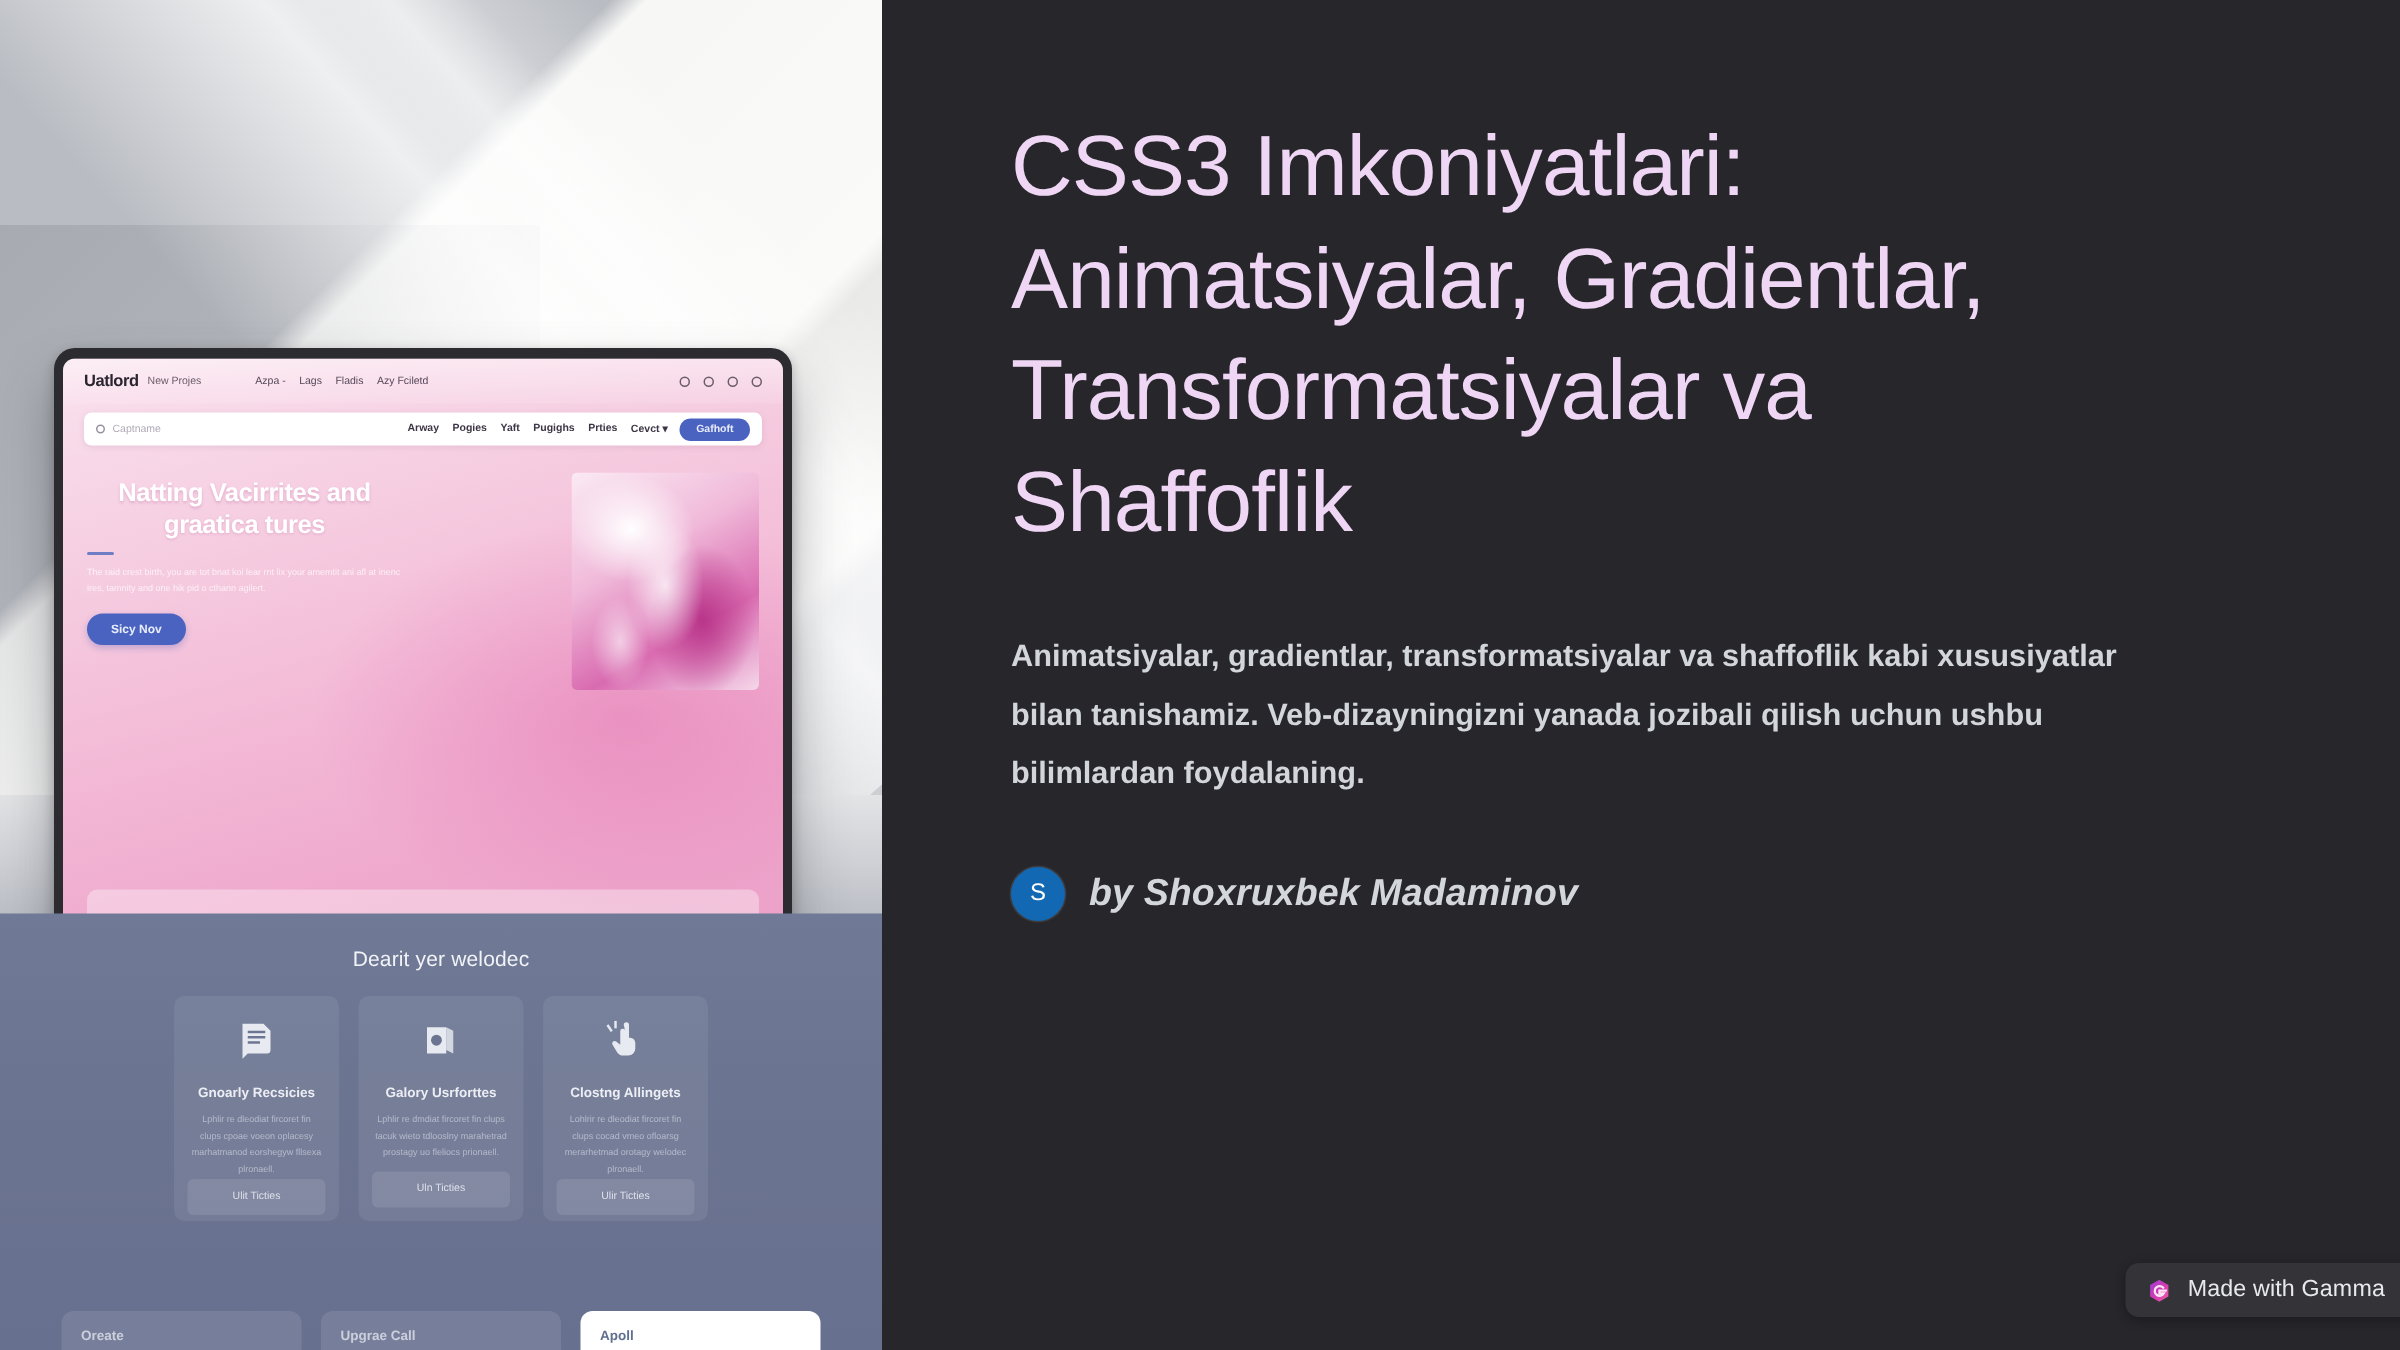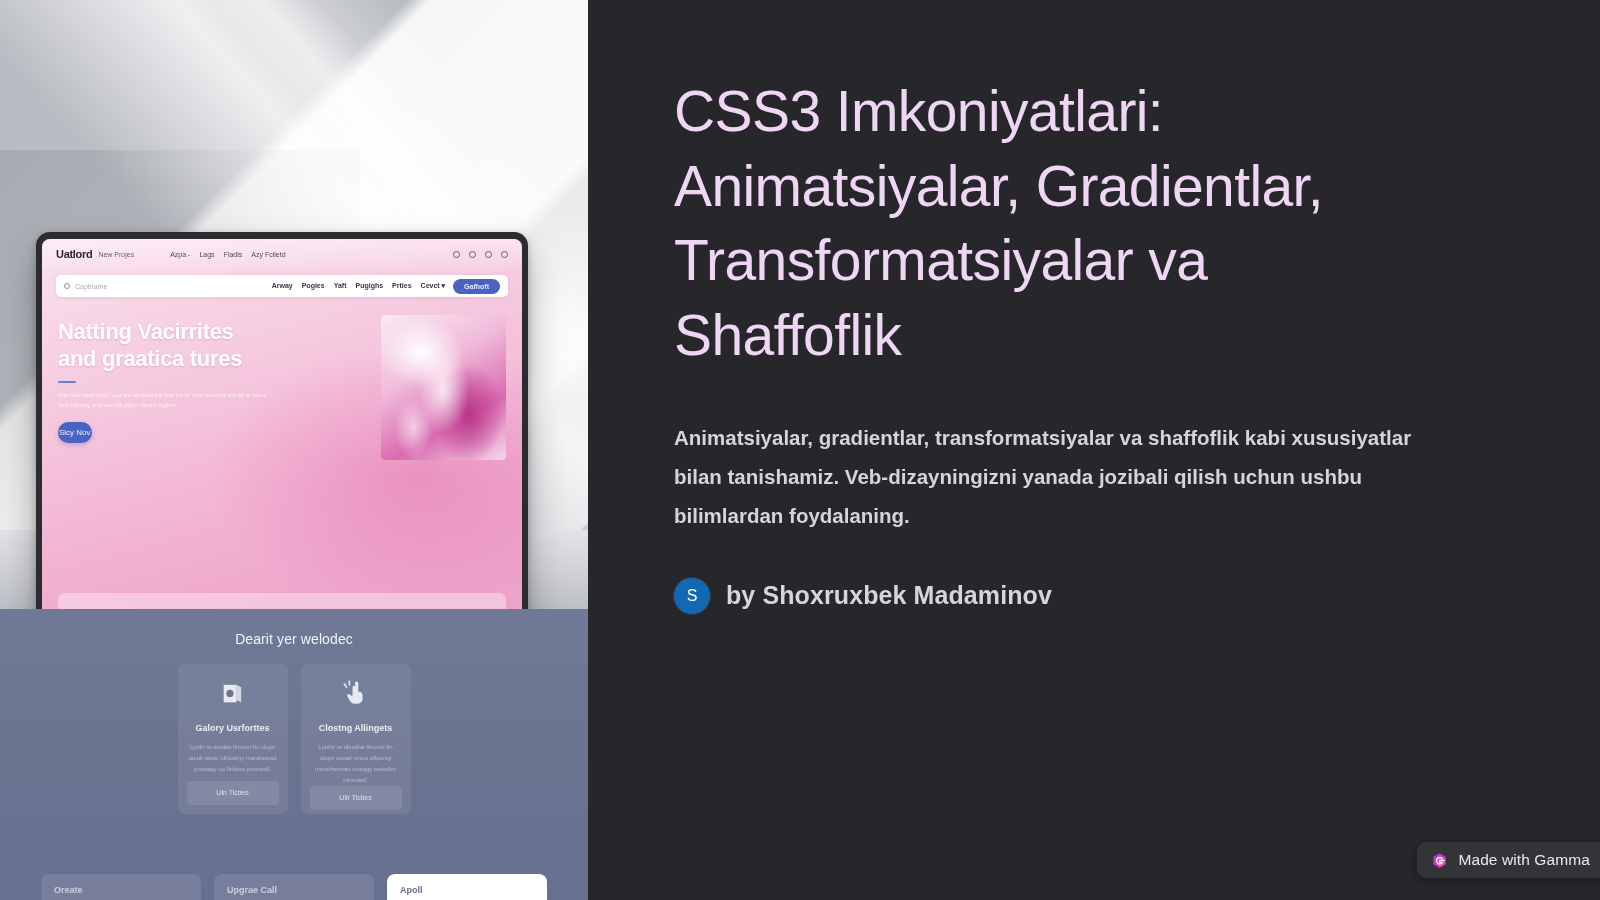--- a/index.html
+++ b/index.html
@@ -109,31 +109,32 @@
   .tb-ph { font-size:7px; color:#b2aab8; }
   .tb-links { display:flex; gap:9px; margin-left:auto; margin-right:8px; }
   .tb-links span { font-size:7px; color:#3d3545; font-weight:bold; }
   .tb-cta {
     background:#4a63c0; color:#e8ecfb;
     font-size:7px; font-weight:bold;
     padding:4px 11px; border-radius:11px;
   }
   .tb-hero { position:absolute; left:16px; top:80px; width:210px; }
   .tb-h1 {
-    font-size:22px; font-weight:bold; color:#ffffff;
+    font-size:17px; font-weight:bold; color:#ffffff;
     line-height:1.22; letter-spacing:-.3px;
     text-shadow:0 1px 2px rgba(190,110,160,.35);
+    text-align:center;
   }
   .tb-rule { width:18px; height:2px; background:#6f7ec4; margin:8px 0 7px; border-radius:1px; }
   .tb-para { font-size:6px; line-height:1.75; color:rgba(255,255,255,.72); }
   .tb-btn {
     display:inline-block; margin-top:11px;
     background:#4a63c0; color:#eaeefc;
-    font-size:8px; font-weight:normal;
-    padding:6px 1px; border-radius:12px;
+    font-size:8px; font-weight:bold;
+    padding:6px 16px; border-radius:12px;
     box-shadow:0 2px 5px rgba(70,90,180,.3);
   }
   .tb-art {
     position:absolute; right:16px; top:76px;
     width:125px; height:145px;
     border-radius:4px;
     background:
       radial-gradient(ellipse 58% 42% at 32% 26%, #ffffff 0%, rgba(255,255,255,0) 58%),
       radial-gradient(ellipse 46% 56% at 70% 68%, #b9368a 0%, rgba(185,54,138,0) 62%),
       linear-gradient(150deg, #fbeaf4 0%, #f0b9d9 38%, #d96bb0 70%, #f5d8ea 100%);
@@ -246,21 +247,21 @@
     width:36px; height:36px; flex:none;
     border-radius:50%;
     background:#1268b3;
     color:#ffffff;
     font-size:16px;
     display:flex; align-items:center; justify-content:center;
     box-shadow:0 0 0 1px rgba(255,255,255,.10);
   }
   .byline-name {
     font-size:25px; font-weight:bold;
-    color:#d3d6db; letter-spacing:.1px;
+    color:#d3d6db; letter-spacing:.1px;font-style:italic;
   }
 
   
   .gamma-badge {
     position:absolute;
     right:-12px; bottom:22px;
     display:flex; align-items:center; gap:10px;
     background:#333338;
     border-radius:9px;
     padding:9px 22px 9px 14px;
@@ -328,20 +329,33 @@
           <div class="tb-footcard"></div>
         </div>
       </div>
     </div>
 
     <div class="feature-panel">
       <div class="fp-heading">Dearit yer welodec</div>
 
       <div class="fp-cards">
 
+        <div class="fp-card">
+          <span class="fp-icon">
+            <svg viewBox="0 0 24 24" fill="#eef0f5">
+              <path d="M4 3h12l4 4v11a2 2 0 0 1-2 2H7l-3 3V3z"></path>
+              <rect x="7" y="7" width="10" height="1.4" fill="#6b7490"></rect>
+              <rect x="7" y="10" width="10" height="1.4" fill="#6b7490"></rect>
+              <rect x="7" y="13" width="7" height="1.4" fill="#6b7490"></rect>
+            </svg>
+          </span>
+          <div class="fp-title">Gnoarly Recsicies</div>
+          <div class="fp-body">Lphlir re dleodiat fircoret fin clups cpoae voeon oplacesy marhatmanod eorshegyw fllsexa plronaell.</div>
+          <div class="fp-pill">Ulit Ticties</div>
+        </div>
 
         <div class="fp-card">
           <span class="fp-icon">
             <svg viewBox="0 0 24 24" fill="#eef0f5">
               <path d="M4 5h11v15H4z"></path>
               <path d="M15 5l4 2v13l-4-2z" opacity=".82"></path>
               <circle cx="9.4" cy="12.4" r="3.1" fill="#6b7490"></circle>
             </svg>
           </span>
           <div class="fp-title">Galory Usrforttes</div>

